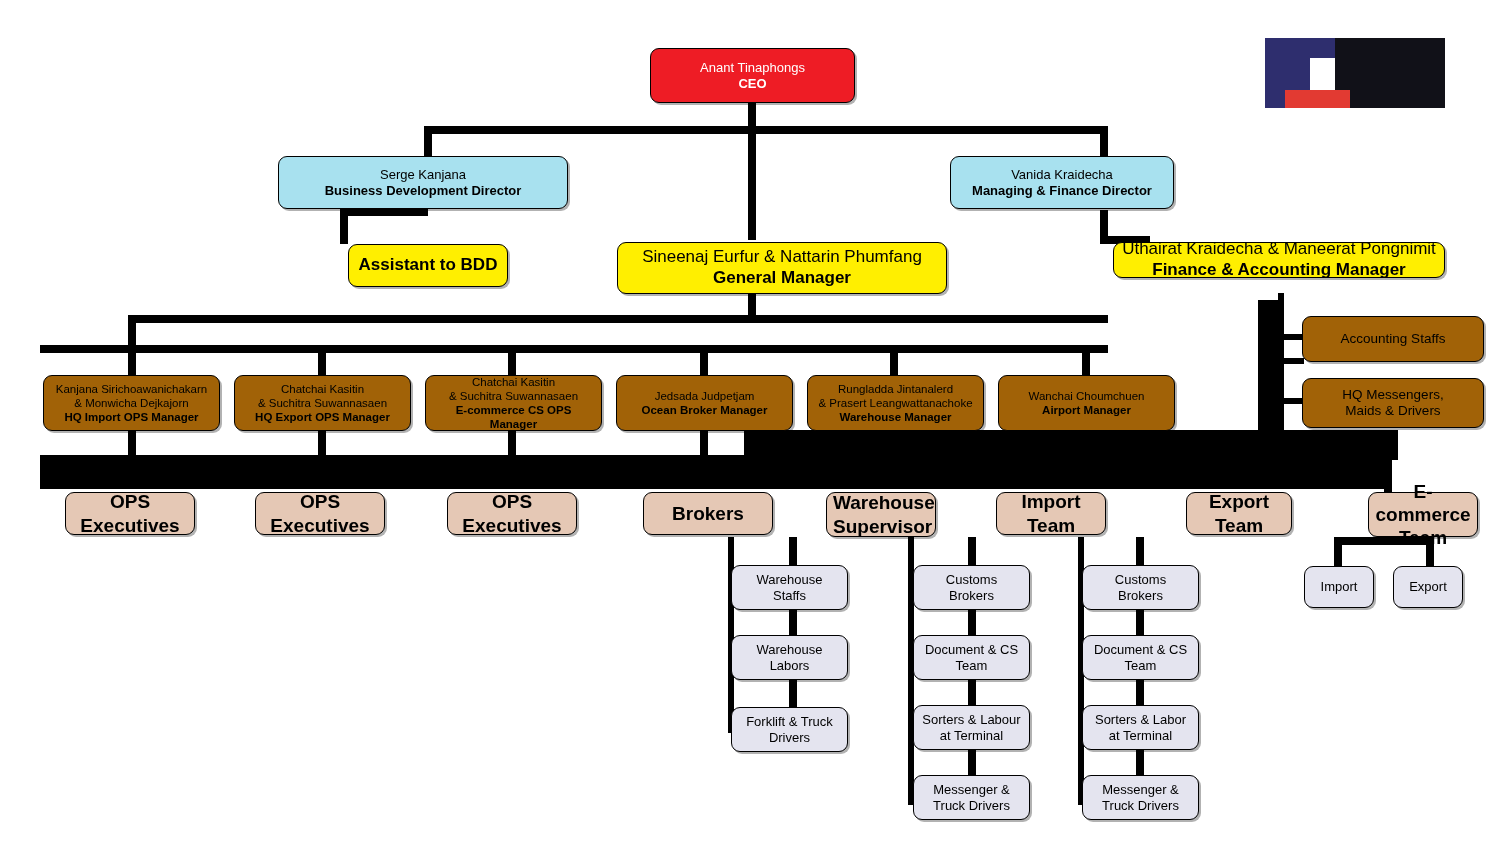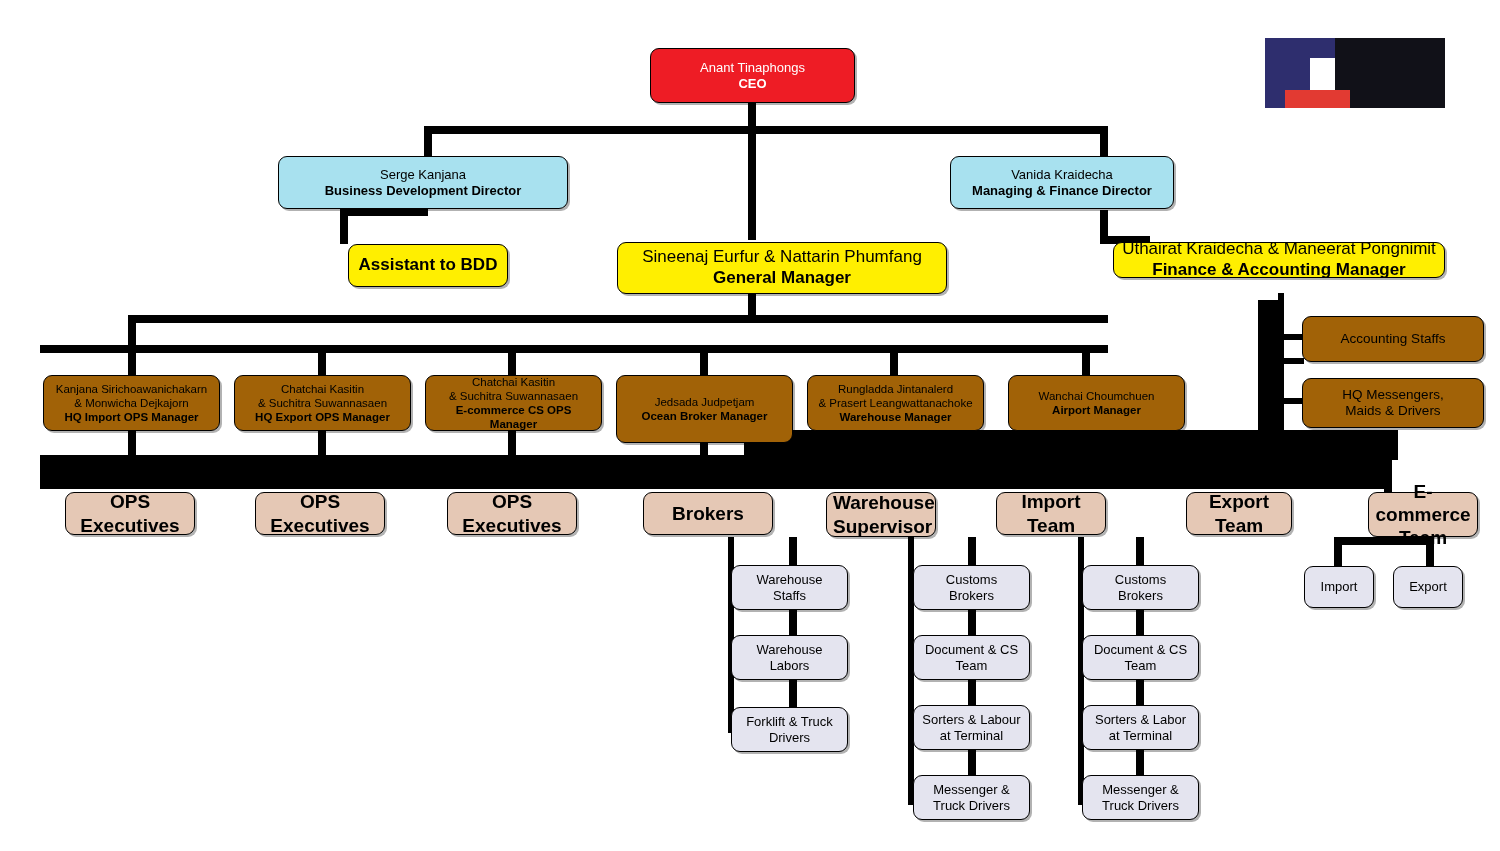--- a/index.html
+++ b/index.html
@@ -220,32 +220,32 @@
     <span class="ln nm">&amp; Suchitra Suwannasaen</span>
     <span class="ln ttl">HQ Export OPS Manager</span>
   </div>
 
   <div class="node v-ops s-ops" style="left:425px; top:375px; width:177px; height:56px;">
     <span class="ln nm">Chatchai Kasitin</span>
     <span class="ln nm">&amp; Suchitra Suwannasaen</span>
     <span class="ln ttl">E-commerce CS OPS Manager</span>
   </div>
 
-  <div class="node v-ops s-ops" style="left:616px; top:375px; width:177px; height:68px;">
+  <div class="node v-ops s-ops" style="left:616px; top:375px; width:177px; height:56px;">
     <span class="ln nm">Jedsada Judpetjam</span>
     <span class="ln ttl">Ocean Broker Manager</span>
   </div>
 
   <div class="node v-ops s-ops" style="left:807px; top:375px; width:177px; height:56px;">
     <span class="ln nm">Rungladda Jintanalerd</span>
     <span class="ln nm">&amp; Prasert Leangwattanachoke</span>
     <span class="ln ttl">Warehouse Manager</span>
   </div>
 
-  <div class="node v-ops s-ops" style="left:998px; top:375px; width:177px; height:56px;margin-left:10px;">
+  <div class="node v-ops s-ops" style="left:998px; top:375px; width:177px; height:56px;">
     <span class="ln nm">Wanchai Choumchuen</span>
     <span class="ln ttl">Airport Manager</span>
   </div>
 
   <div class="node v-team s-team" style="left:65px; top:492px; width:130px; height:43px;">
     <span class="ln ttl">OPS Executives</span>
   </div>
 
   <div class="node v-team s-team" style="left:255px; top:492px; width:130px; height:43px;">
     <span class="ln ttl">OPS Executives</span>

